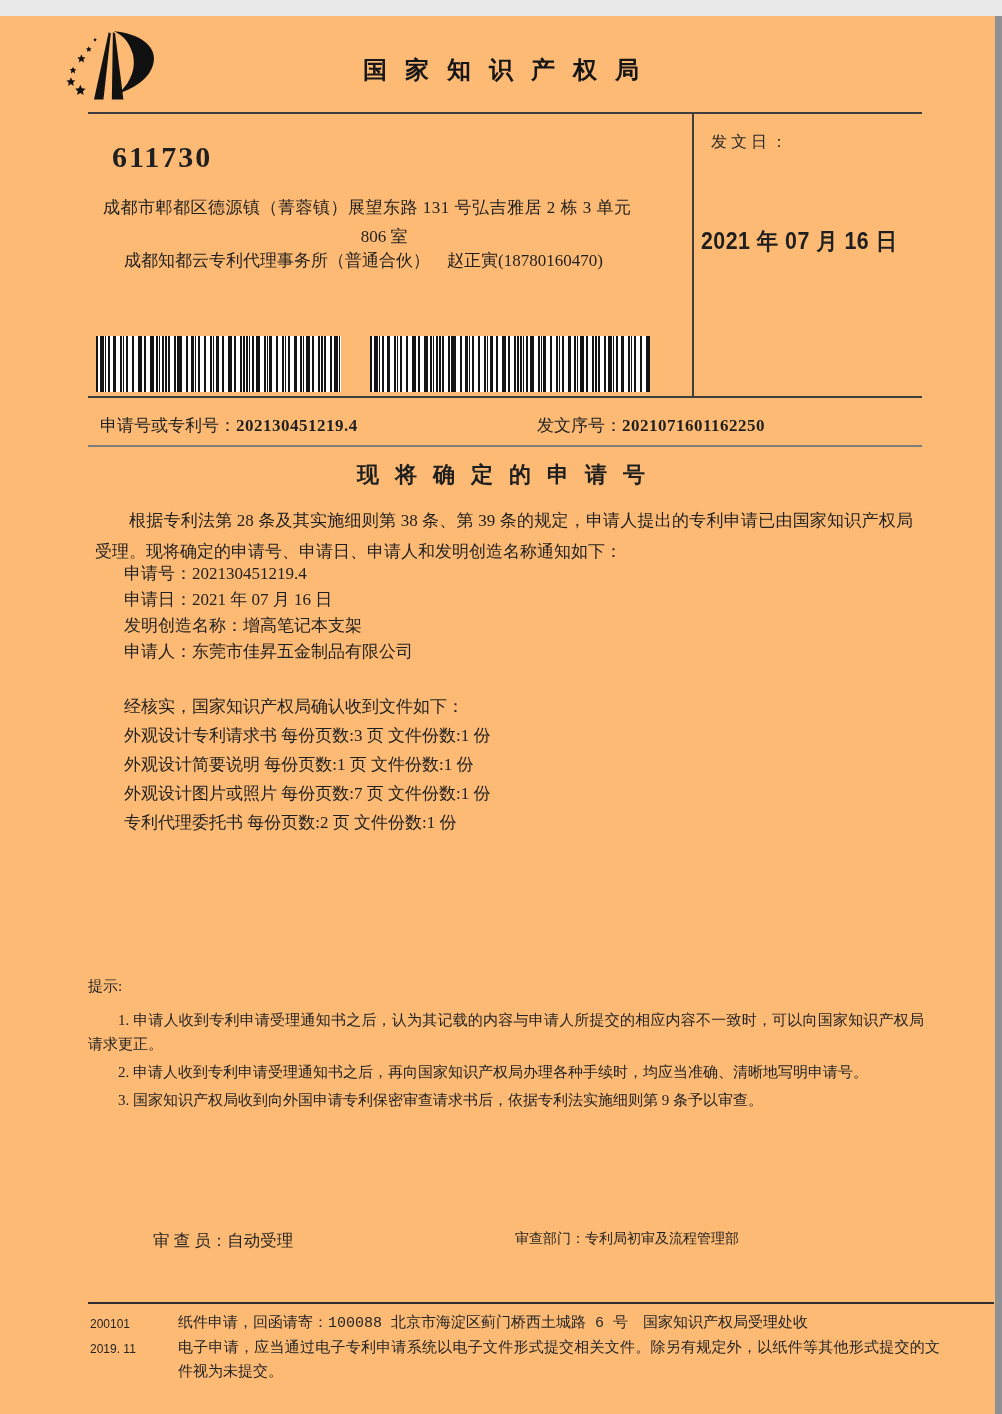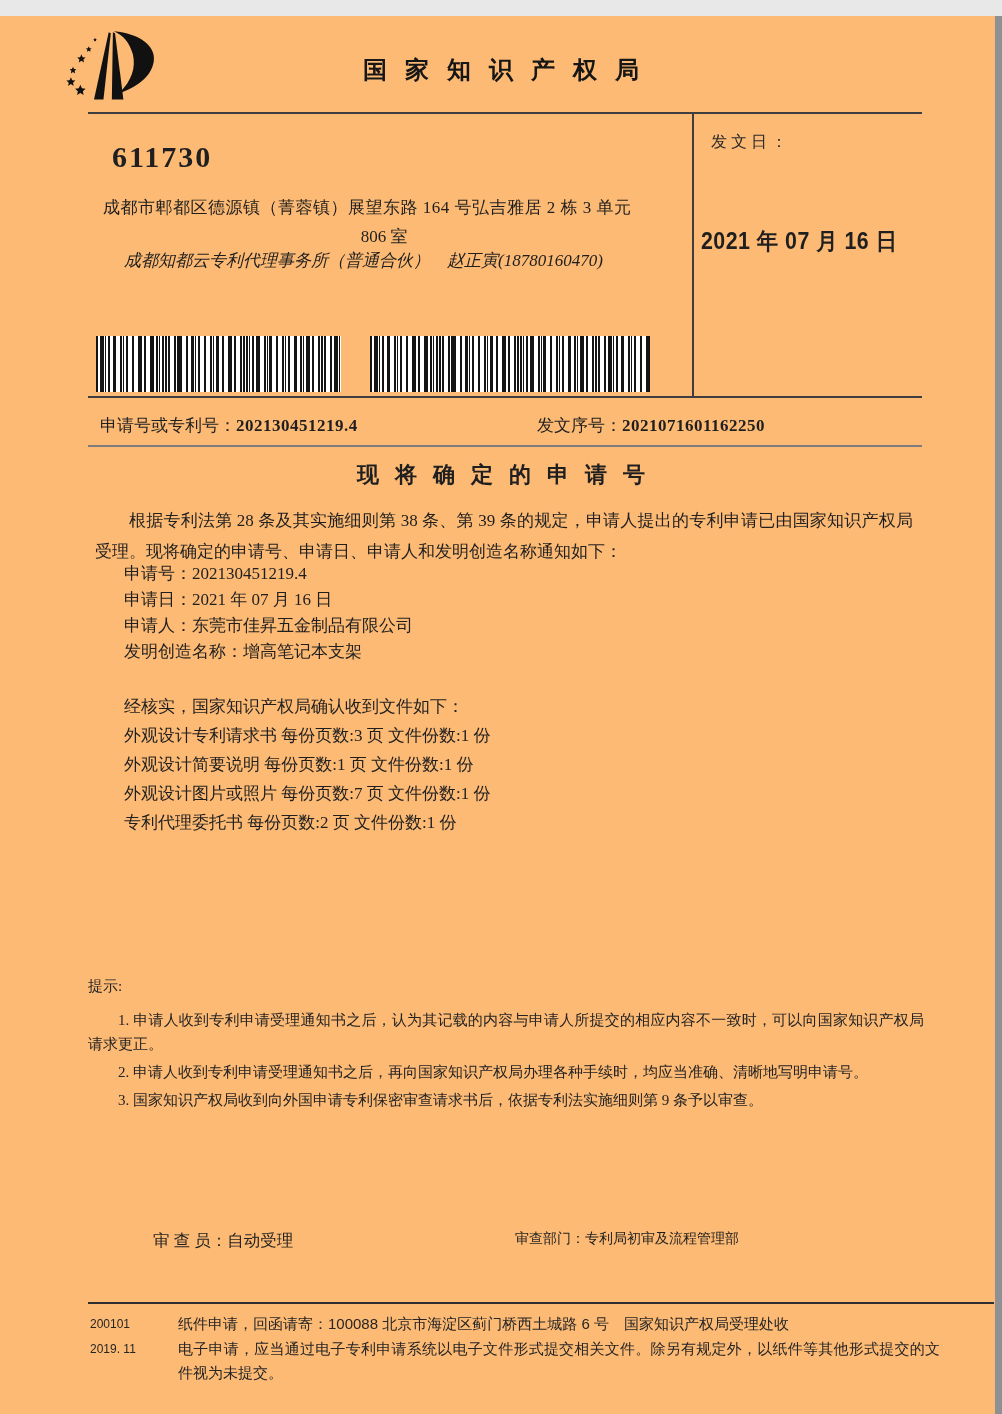--- a/index.html
+++ b/index.html
@@ -26,21 +26,21 @@
   .rule-mid2   { left:88px;  top:429px;  width:834px; height:2px; background:#7d7d7d; }
   .footer-rule { left:88px;  top:1286px; width:906px; height:2px; background:#2e2e2e; }
 
   .edge-strip  { right:0; top:0; width:7px; height:1414px; background:#8e9094; }
   .bottom-bar  { left:0; bottom:0; width:1002px; height:8px; background:#10151f; }
 
   
   .recipient-code { left:112px; top:124px; font-size:30px; font-weight:bold; letter-spacing:2px; }
   .addr1  { left:103px; top:180px; font-size:17px; letter-spacing:0.5px; white-space:nowrap; }
   .addr2  { left:88px;  top:209px; width:592px; text-align:center; font-size:17px; }
-  .agency { left:124px; top:233px; font-size:17px; white-space:nowrap;font-style:italic; }
+  .agency { left:124px; top:233px; font-size:17px; white-space:nowrap; }
 
   
   .barcode {
     background-color:#fff;
     background-image:
       repeating-linear-gradient(90deg, #141414 0 2px, transparent 2px 6px),
       repeating-linear-gradient(90deg, #141414 0 1px, transparent 1px 9px),
       repeating-linear-gradient(90deg, transparent 0 4px, #141414 4px 6px, transparent 6px 13px);
   }
   .barcode1 { left:96px;  top:320px; width:245px; height:56px; }
@@ -80,21 +80,21 @@
   
   .examiner   { left:153px; top:1214px; font-size:16.5px; white-space:nowrap; }
   .department { left:515px; top:1214px; font-size:14px; white-space:nowrap; }
 
   
   .footer-col-codes {
     left:90px; top:1296px; font-family:"Liberation Sans", sans-serif;
     font-size:12px; line-height:24.5px; color:#252525;
   }
   .footer-col-text {
-    left:178px; top:1296px; width:762px; font-family:Liberation Sans, sans-serif;
+    left:178px; top:1296px; width:762px; font-family:Liberation Mono, monospace;
     font-size:15px; line-height:24.5px; color:#252525;
   }
   .footer-col-text p { margin:0; text-align:justify; }
 </style>
 </head>
 <body>
 
 <div id="page">
 
   <svg id="logo" class="abs" viewBox="0 0 100 80" xmlns="http://www.w3.org/2000/svg">
@@ -110,21 +110,21 @@
     <use href="#st" transform="translate(10,42) scale(0.65)"></use>
     <use href="#st" transform="translate(8,53) scale(0.85)"></use>
     <use href="#st" transform="translate(17,61) scale(1.0)"></use>
   </svg>
   <div class="abs header-title">国家知识产权局</div>
 
   <div class="abs rule rule-top"></div>
   <div class="abs rule v-divider"></div>
 
   <div class="abs recipient-code">611730</div>
-  <div class="abs addr1">成都市郫都区德源镇（菁蓉镇）展望东路 164 号弘吉雅居 2 栋 3 单元</div>
+  <div class="abs addr1">成都市郫都区德源镇（菁蓉镇）展望东路 131 号弘吉雅居 2 栋 3 单元</div>
   <div class="abs addr2">806 室</div>
   <div class="abs agency">成都知都云专利代理事务所（普通合伙）　赵正寅(18780160470)</div>
 
   <div class="abs barcode barcode1"></div>
   <div class="abs barcode barcode2"></div>
 
   <div class="abs dispatch-label">发文日：</div>
   <div class="abs dispatch-date">2021 年 07 月 16 日</div>
 
   <div class="abs rule rule-mid1"></div>
@@ -135,22 +135,22 @@
     <span>发文序号：</span><span class="ref-value">2021071601162250</span>
   </div>
   <div class="abs rule-mid2 abs"></div>
 
   <div class="abs notice-title">现将确定的申请号</div>
   <p class="abs intro">根据专利法第 28 条及其实施细则第 38 条、第 39 条的规定，申请人提出的专利申请已由国家知识产权局受理。现将确定的申请号、申请日、申请人和发明创造名称通知如下：</p>
 
   <div class="abs details">
     <div><span>申请号：</span><span>202130451219.4</span></div>
     <div><span>申请日：</span><span>2021 年 07 月 16 日</span></div>
+    <div><span>发明创造名称：</span><span>增高笔记本支架</span></div>
     <div><span>申请人：</span><span>东莞市佳昇五金制品有限公司</span></div>
-    <div><span>发明创造名称：</span><span>增高笔记本支架</span></div>
   </div>
 
   <div class="abs received">
     <div>经核实，国家知识产权局确认收到文件如下：</div>
     <div>外观设计专利请求书  每份页数:3 页  文件份数:1 份</div>
     <div>外观设计简要说明  每份页数:1 页  文件份数:1 份</div>
     <div>外观设计图片或照片  每份页数:7 页  文件份数:1 份</div>
     <div>专利代理委托书  每份页数:2 页  文件份数:1 份</div>
   </div>
 

